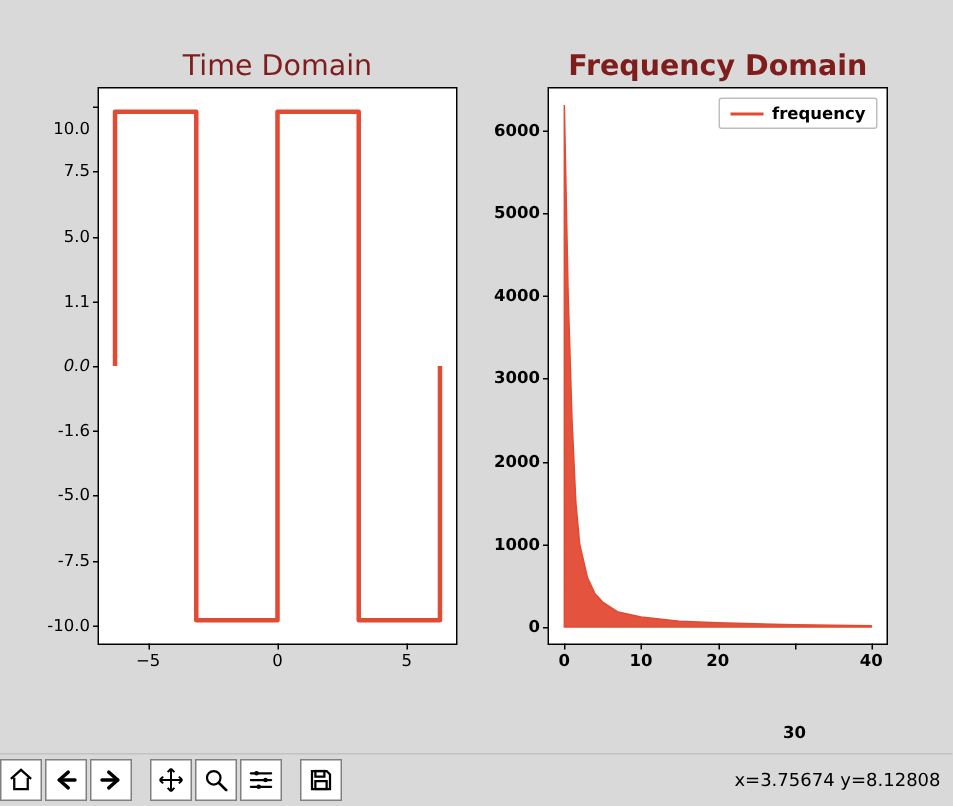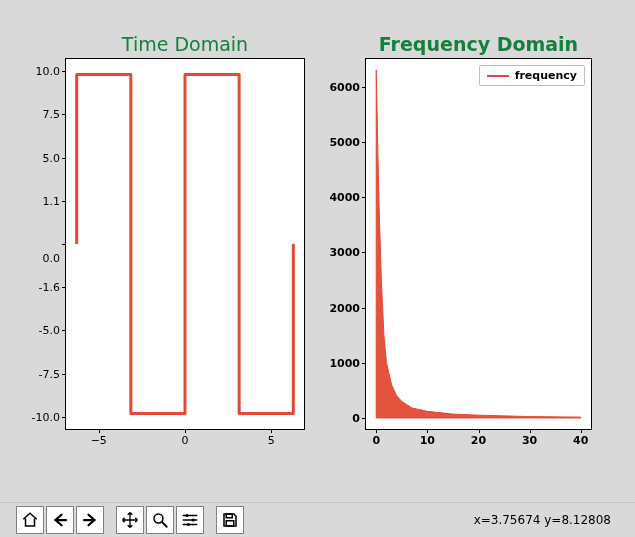--- a/index.html
+++ b/index.html
@@ -61,21 +61,21 @@
     position: absolute;
     background: #ffffff;
     border: 1px solid #000;
   }
   .axes-title {
     position: absolute;
     top: -26px;
     left: 0; right: 0;
     text-align: center;
     font-size: 19px;
-    color: #15803d;
+    color: #7f1d1d;
   }
   .tick {
     position: absolute;
     font-size: 11px;
     color: #000;
   }
   .tick.y { right: 100%; transform: translateY(-50%); padding-right: 6px; text-align: right; white-space: nowrap; }
   .tick.x { top: 100%; transform: translateX(-50%); padding-top: 5px; }
   .tickmark-y {
     position: absolute;
@@ -112,21 +112,21 @@
   }
   .legend .swatch {
     width: 22px; height: 2px;
     background: #e24a33;
   }
   .toolbar {
     height: 34px;
     background: #d9d9d9;
     display: flex;
     align-items: center;
-    padding: 0 16px;
+    padding: 0 0;
     gap: 2px;
     border-top: 1px solid #c2c2c2;
   }
   .tbtn {
     width: 26px; height: 26px;
     border: 1px solid #808080;
     background: #fff;
     display: flex;
     align-items: center;
     justify-content: center;
@@ -155,29 +155,29 @@
           <path d="M10.692753623188407,185 L10.692753623188407,15.56074766355141 L64.8463768115942,15.56074766355141 L64.8463768115942,354.43925233644865 L119,354.43925233644865 L119,15.56074766355141 L173.15362318840582,15.56074766355141 L173.15362318840582,354.43925233644865 L227.30724637681158,354.43925233644865 L227.30724637681158,185" fill="none" stroke="#e24a33" stroke-width="3" stroke-linejoin="round"></path>
         </svg>
     <div class="tick y" style="top: 357.897px; margin-left: 20px;">-10.0</div>
         <div class="tickmark-y" style="top: 357.897px;"></div>
         <div class="tick y" style="top: 314.673px;">-7.5</div>
         <div class="tickmark-y" style="top: 314.673px;"></div>
         <div class="tick y" style="top: 271.449px;">-5.0</div>
         <div class="tickmark-y" style="top: 271.449px;"></div>
         <div class="tick y" style="top: 228.224px;">-1.6</div>
         <div class="tickmark-y" style="top: 228.224px;"></div>
-        <div class="tick y" style="top: 199px;">0.0</div>
+        <div class="tick y" style="top: 185px; font-style: italic;">0.0</div>
         <div class="tickmark-y" style="top: 185px;"></div>
         <div class="tick y" style="top: 141.776px;">1.1</div>
         <div class="tickmark-y" style="top: 141.776px;"></div>
         <div class="tick y" style="top: 98.5514px;">5.0</div>
         <div class="tickmark-y" style="top: 98.5514px;"></div>
         <div class="tick y" style="top: 55.3271px;">7.5</div>
         <div class="tickmark-y" style="top: 55.3271px;"></div>
-        <div class="tick y" style="top: 12px;">10.0</div>
+        <div class="tick y" style="top: 27px;">10.0</div>
         <div class="tickmark-y" style="top: 12.1028px;"></div>
         <div class="tick x" style="left: 32.7681px;">−5</div>
         <div class="tickmark-x" style="left: 32.7681px;"></div>
         <div class="tick x" style="left: 119px;">0</div>
         <div class="tickmark-x" style="left: 119px;"></div>
         <div class="tick x" style="left: 205.232px;">5</div>
         <div class="tickmark-x" style="left: 205.232px;"></div>
       </div>
 
     <div class="axes" id="ax2" style="left:365px; top:58px; width:225px; height:370px;font-weight:bold;">
@@ -202,21 +202,21 @@
         <div class="tick y" style="top: 82.8358px;">5000</div>
         <div class="tickmark-y" style="top: 82.8358px;"></div>
         <div class="tick y" style="top: 27.6119px; text-align: center;">6000</div>
         <div class="tickmark-y" style="top: 27.6119px;"></div>
         <div class="tick x" style="left: 10.2273px;">0</div>
         <div class="tickmark-x" style="left: 10.2273px;"></div>
         <div class="tick x" style="left: 61.3636px;">10</div>
         <div class="tickmark-x" style="left: 61.3636px;"></div>
         <div class="tick x" style="left: 112.5px;">20</div>
         <div class="tickmark-x" style="left: 112.5px;"></div>
-        <div class="tick x" style="left: 163.636px;">30</div>
+        <div class="tick x" style="left: 163.636px; margin-top: 48px;">30</div>
         <div class="tickmark-x" style="left: 163.636px;"></div>
         <div class="tick x" style="left: 214.773px;">40</div>
         <div class="tickmark-x" style="left: 214.773px;"></div>
       </div>
 
   </div>
 
   <div class="toolbar">
     <div class="tbtn">
       <svg width="18" height="18" viewBox="0 0 24 24">

